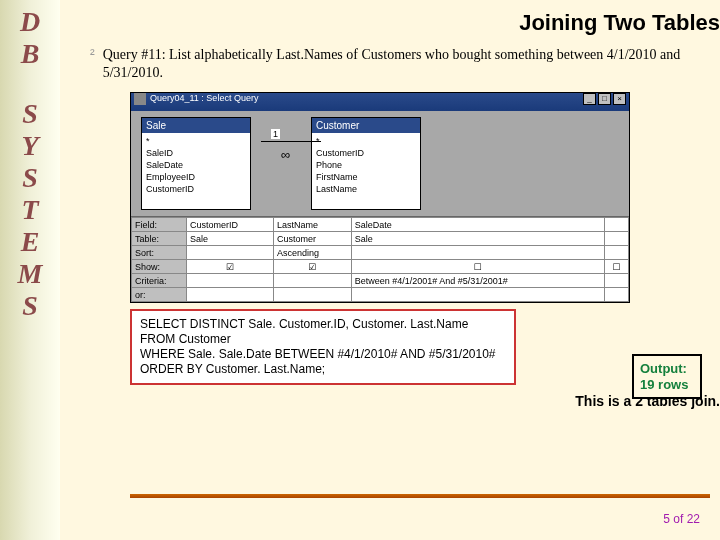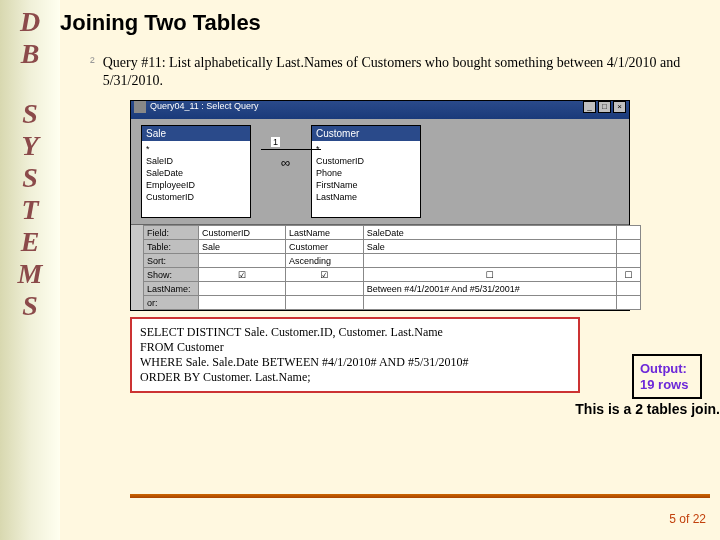--- a/index.html
+++ b/index.html
@@ -1,48 +1,48 @@
 <!DOCTYPE html>
 <html><head>
 <meta charset="utf-8">
 <style>
   * { margin:0; padding:0; box-sizing:border-box; }
   body { width:720px; height:540px; background:#fff8e0; font-family:Arial,sans-serif; position:relative; overflow:hidden; }
   .sidebar { position:absolute; left:0; top:0; width:60px; height:540px; background:linear-gradient(90deg,#d8d8b0 0%,#f0f0d8 50%,#fffff0 100%); padding-top:6px; }
   .sidebar span { display:block; color:#8b4a4a; font-family:"Times New Roman",serif; font-style:italic; font-weight:bold; font-size:28px; text-align:center; line-height:32px; }
   .sidebar .gap { height:28px; }
   .main { position:absolute; left:60px; top:0; right:0; height:540px; }
-  .title { text-align:left; font-size:22px; color:#000; margin-top:10px; margin-bottom:18px; }
+  .title { text-align:right; font-size:22px; color:#000; margin-top:10px; margin-bottom:10px; }
   .bullet-row { display:flex; align-items:flex-start; padding:0 30px 6px 30px; font-size:14px; color:#000; }
   .bullet-row .sym { color:#999; margin-right:8px; font-size:14px; }
   .bullet-row .txt { flex:1; line-height:1.3;font-family:Liberation Serif, serif; }
   .screenshot { margin:4px 0 6px 70px; width:500px; border:1px solid #000; background:#bfbfbf; position:relative; }
   .winbar { height:18px; background:linear-gradient(#2a4a8a,#1a3a7a); display:flex; align-items:flex-start; padding:0 3px; }
   .winbar .ico { width:12px; height:12px; background:#888; margin-right:4px; }
   .winbar .wt { color:#fff; font-size:9px; flex:1; }
   .winbar .btns { display:flex; gap:2px; }
   .winbar .btns div { width:13px; height:12px; background:#c0c0c0; border:1px solid #000; font-size:8px; text-align:center; line-height:10px; }
   .upper { height:105px; background:#a8a8a8; display:flex; padding:6px 10px; gap:60px; position:relative; }
   .tablebox { width:110px; background:#fff; border:1px solid #000; }
   .tablebox .hdr { background:#2a4a8a; color:#fff; font-size:10px; padding:2px 4px; }
   .tablebox .body { padding:2px 2px; font-size:9px; line-height:12px; color:#000; }
   .tablebox .body div { padding:0 2px; }
   .joinline { position:absolute; left:130px; top:30px; width:60px; height:1px; background:#000; }
   .joinlbl { position:absolute; left:140px; top:18px; font-size:9px; color:#000; background:#fff; padding:0 2px; }
   .inf { position:absolute; left:150px; top:36px; font-size:13px; color:#000; }
   .lower { background:#c8c8c8; border-top:1px solid #666; }
-  .grid { width:100%; border-collapse:collapse; font-size:9px; color:#000;margin-left:12px; }
+  .grid { width:100%; border-collapse:collapse; font-size:9px; color:#000; }
   .grid td { border:1px solid #888; background:#fff; padding:1px 3px; height:14px; vertical-align:middle; }
   .grid td.lbl { background:#bfbfbf; width:55px; }
   .grid td.chk { text-align:center; }
-  .sqlbox { margin:6px 0 0 70px; width:450px; border:2px solid #cc3333; background:#fff; padding:6px 8px; font-size:12px; color:#000; line-height:1.25;font-family:Liberation Serif, serif; }
-  .outbox { position:absolute; right:18px; top:354px; width:70px; border:2px solid #000; background:#fff8e0; padding:5px 6px; font-size:13px; font-weight:bold; color:#6d28d9; line-height:1.2; }
+  .sqlbox { margin:6px 0 0 70px; width:386px; border:2px solid #cc3333; background:#fff; padding:6px 8px; font-size:12px; color:#000; line-height:1.25; }
+  .outbox { position:absolute; right:18px; top:354px; width:70px; border:2px solid #000; background:#fff8e0; padding:5px 6px; font-size:13px; font-weight:bold; color:#15803d; line-height:1.2; }
   .caption { text-align:right; font-size:14px; font-weight:bold; color:#000; margin-top:8px; }
   .footrule { position:absolute; left:70px; right:10px; bottom:42px; height:4px; background:linear-gradient(#cc6600,#aa4400); }
-  .footnum { position:absolute; right:14px; bottom:14px; font-size:12px; color:#c2410c;margin-left:25px; }
+  .footnum { position:absolute; right:20px; bottom:14px; font-size:12px; color:#a21caf;margin-left:25px; }
 </style>
 </head>
 <body>
 
 <div class="sidebar">
   <span>D</span>
   <span>B</span>
   <span class="gap"></span>
   <span>S</span>
   <span>Y</span>
@@ -121,21 +121,21 @@
           <td></td>
         </tr>
         <tr>
           <td class="lbl">Show:</td>
           <td class="chk">☑</td>
           <td class="chk">☑</td>
           <td class="chk">☐</td>
           <td class="chk">☐</td>
         </tr>
         <tr>
-          <td class="lbl">LastName:</td>
+          <td class="lbl">Criteria:</td>
           <td></td>
           <td></td>
           <td>Between #4/1/2001# And #5/31/2001#</td>
           <td></td>
         </tr>
         <tr>
           <td class="lbl">or:</td>
           <td></td>
           <td></td>
           <td></td>

